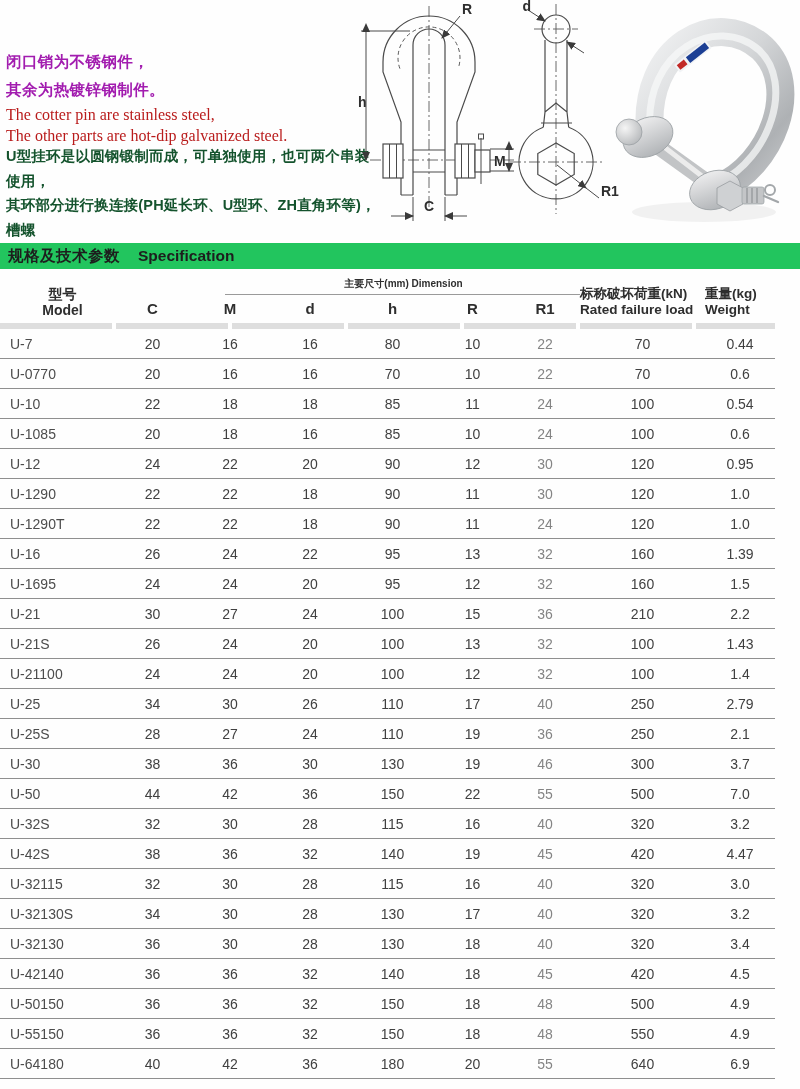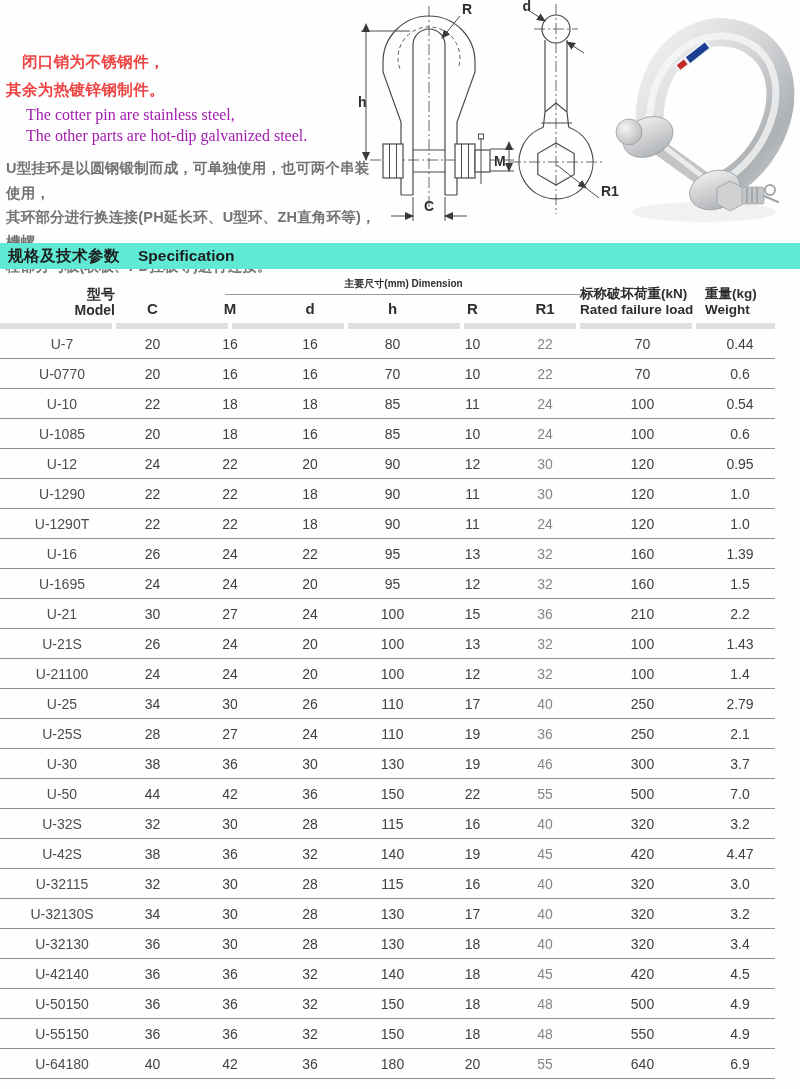--- a/index.html
+++ b/index.html
@@ -1,55 +1,55 @@
 <!DOCTYPE html>
 <html><head>
 <meta charset="utf-8">
 <style>
   html,body{margin:0;padding:0;background:#ffffff;}
   .page{position:relative;width:800px;height:1089px;background:#fefefe;overflow:hidden;
         font-family:"Liberation Sans","DejaVu Sans",sans-serif;color:#3c3c3c;}
 
   
   .intro-zh{position:absolute;left:6px;top:48px;font-size:15.5px;font-weight:700;
-            line-height:28px;letter-spacing:.4px;color:#ef4444;text-align:right;}
+            line-height:28px;letter-spacing:.4px;color:#a21caf;}
   .intro-en{position:absolute;left:6px;top:104px;font-family:"Liberation Serif","DejaVu Serif",serif;
-            font-size:16px;line-height:21px;color:#a21caf;margin-left:20px;}
-  .intro-para{position:absolute;left:6px;top:156px;width:372px;font-size:14.5px;font-weight:700;
-            line-height:24.5px;letter-spacing:.2px;color:#737373;}
+            font-size:16px;line-height:21px;color:#b91c1c;}
+  .intro-para{position:absolute;left:6px;top:144px;width:372px;font-size:14.5px;font-weight:700;
+            line-height:24.5px;letter-spacing:.2px;color:#14532d;}
 
   
   .diagram{position:absolute;left:358px;top:0px;}
   .photo{position:absolute;left:612px;top:6px;}
   .dline{stroke:#4a4a4a;stroke-width:1.2;fill:none;}
   .dthin{stroke:#4a4a4a;stroke-width:1;fill:none;}
   .cline{stroke:#5a5a5a;stroke-width:.9;fill:none;stroke-dasharray:11 3 2 3;}
   .dashed{stroke:#5a5a5a;stroke-width:1;fill:none;stroke-dasharray:4 3;}
   .wfill{fill:#ffffff;stroke:#4a4a4a;stroke-width:1.2;}
   .dimtxt{font-family:"Liberation Sans",sans-serif;font-size:14px;font-weight:700;fill:#2e2e2e;}
 
   
   .secbar{position:absolute;left:0;top:243px;width:800px;height:26px;background:#bedcbc;
           display:flex;align-items:center;}
   .sec-zh{font-size:15.5px;font-weight:700;color:#1d1d1d;margin-left:8px;letter-spacing:.5px;}
   .sec-en{font-size:15.5px;font-weight:700;color:#1d1d1d;margin-left:18px;}
 
   
   .spec{position:absolute;left:0;top:271px;width:775px;border-collapse:collapse;table-layout:fixed;}
   .spec th{font-weight:700;color:#2e2e2e;padding:0;vertical-align:bottom;}
-  .model-h{text-align:right;padding-left:10px !important;font-size:14px;line-height:16px;padding-bottom:5px !important;}
+  .model-h{text-align:center;padding-left:10px !important;font-size:14px;line-height:16px;padding-bottom:5px !important;}
   .load-h,.wt-h{text-align:left;font-size:13.5px;line-height:16px;padding-bottom:5px !important;}
   .dim-h{vertical-align:top;padding-top:6px !important;}
   .dim-label{text-align:center;padding-left:112px;font-size:10px;}
   .dim-line{height:0;border-bottom:1px solid #9a9a9a;margin-left:110px;margin-top:3px;}
   .h2 th{text-align:center;font-size:15px;padding:5px 0 6px 0 !important;vertical-align:bottom;}
   .bandrow td{padding:0;height:6px;}
   .band{height:6px;background:repeating-linear-gradient(90deg,#dedede 0 112px,#ffffff 112px 116px);}
   .spec tbody td{height:27px;border-bottom:1px solid #8f8f8f;font-size:14px;color:#404040;}
-  .spec tbody td.model{text-align:center;padding-left:10px;color:#4c4c4c;}
+  .spec tbody td.model{text-align:left;padding-left:10px;color:#4c4c4c;}
   .spec tbody td.num{text-align:center;}
   .spec tbody td.r1col{color:#848484;}
 </style>
 </head>
 <body>
 
 <div class="page">
 
   <div class="intro-zh">
     <div>闭口销为不锈钢件，</div>
@@ -171,21 +171,21 @@
       <circle cx="158" cy="184" r="5" fill="none" stroke="#a3a7aa" stroke-width="2"></circle>
       <line x1="152" y1="190" x2="166" y2="196" stroke="#a3a7aa" stroke-width="2.4" stroke-linecap="round"></line>
     </g>
     <g transform="rotate(-38 82 52)">
       <rect x="62" y="45" width="40" height="10" rx="1" fill="#f2f4f6"></rect>
       <rect x="64" y="47" width="9" height="6" fill="#c22a27"></rect>
       <rect x="76" y="46.5" width="24" height="7" fill="#1c3f94"></rect>
     </g>
   </svg>
 
-  <div class="secbar" style="background: #5eead4;">
+  <div class="secbar" style="background: #22c55e;">
     <span class="sec-zh">规格及技术参数</span>
     <span class="sec-en">Specification</span>
   </div>
 
   <table class="spec">
     <colgroup>
       <col style="width:115px">
         <col style="width:75px">
         <col style="width:80px">
         <col style="width:80px">

